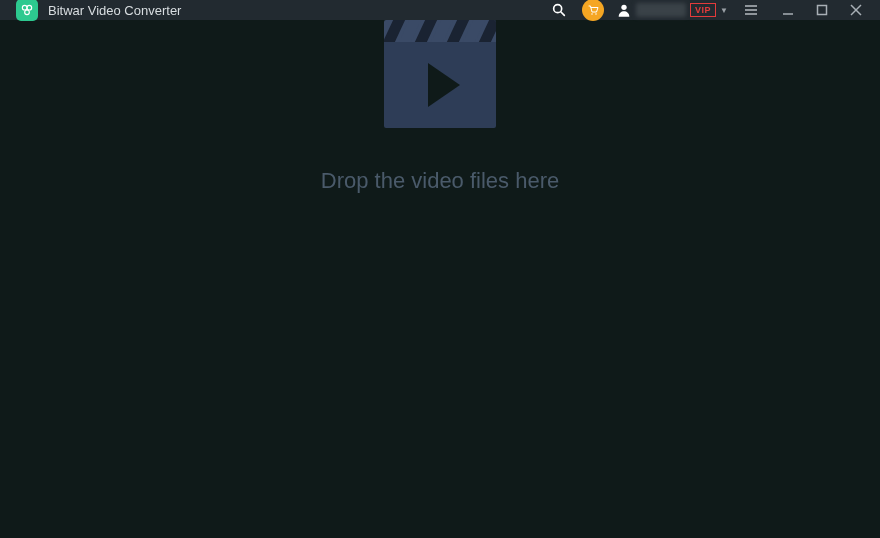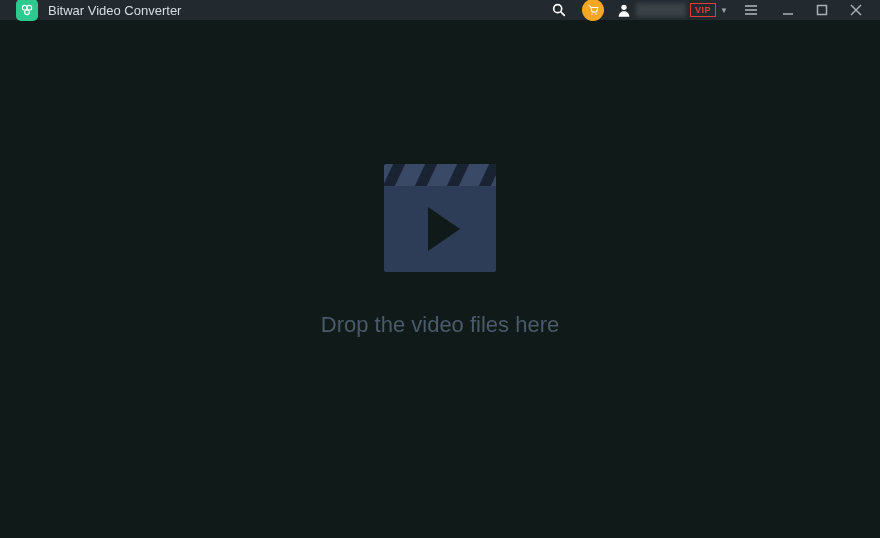--- a/index.html
+++ b/index.html
@@ -106,21 +106,20 @@
       align-items: center;
       justify-content: center;
       cursor: pointer;
       color: #a8afb5;
     }
     .main-content {
       height: calc(538px - 36px);
       display: flex;
       flex-direction: column;
       align-items: center;
-      justify-content: center;
       gap: 40px;
       padding-bottom: 40px;
     }
     .clapper-icon {
       width: 112px;
       height: 108px;
       position: relative;
     }
     .clap-top {
       height: 22px;

